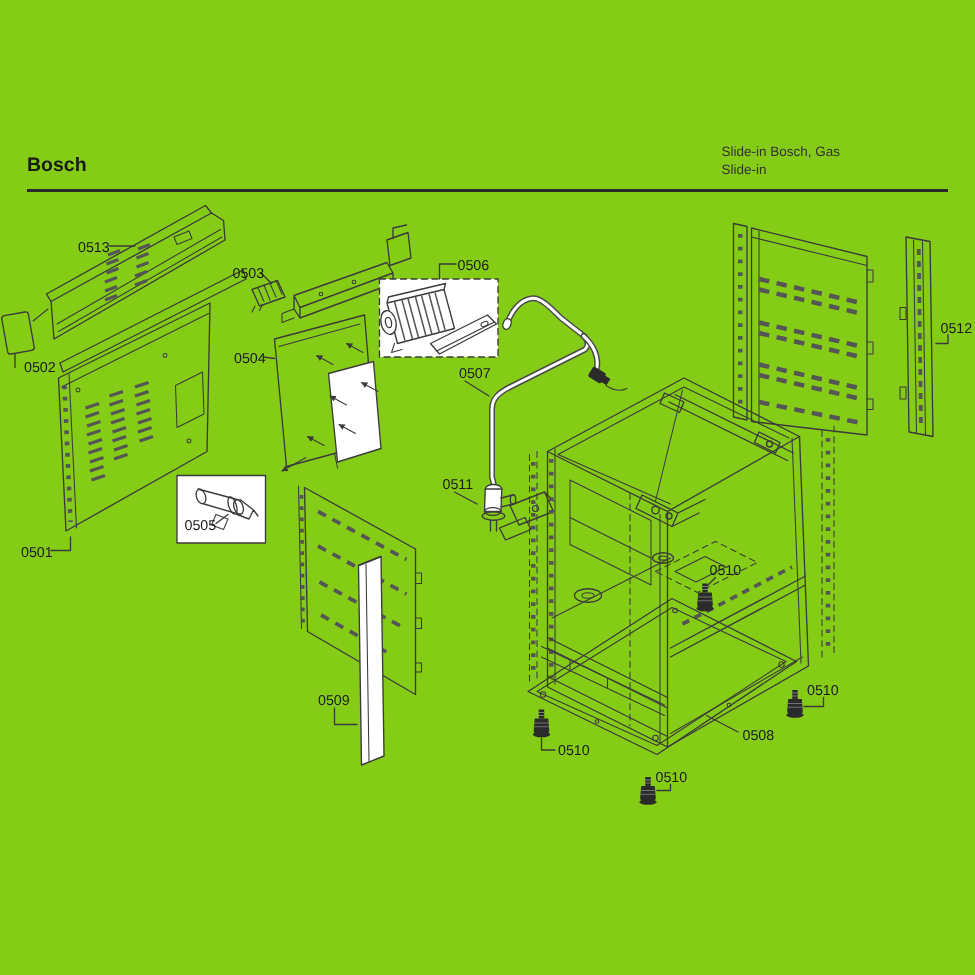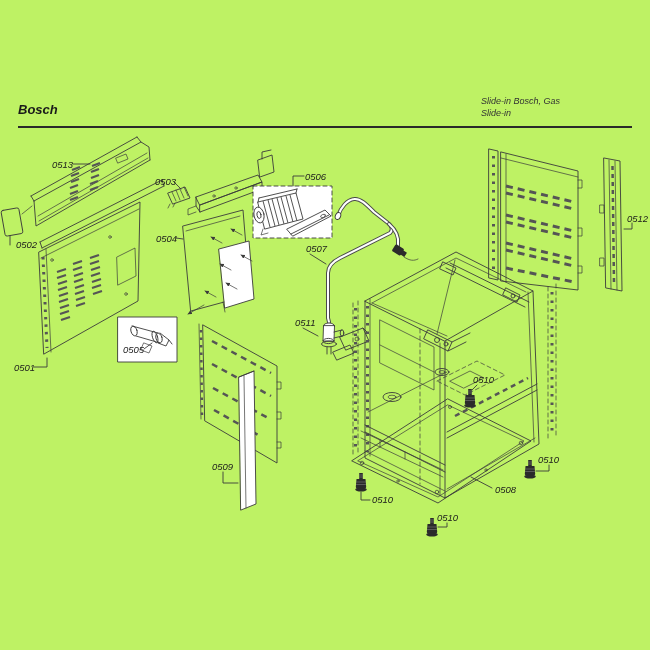--- a/index.html
+++ b/index.html
@@ -1,17 +1,17 @@
 <!DOCTYPE html>
 <html><head>
 <meta charset="utf-8">
 <style>
   html,body{margin:0;padding:0;background:#fff;}
-  .page{position:relative;width:650px;height:650px;background:#bef264;overflow:hidden;
-        font-family:"Liberation Sans",sans-serif;font-style:italic;}
+  .page{position:relative;width:650px;height:650px;background:#84cc16;overflow:hidden;
+        font-family:"Liberation Sans",sans-serif;}
   .brand{position:absolute;left:18px;top:102px;font-size:13px;font-weight:bold;color:#1a1a1a;}
   .prod{position:absolute;left:481px;top:95px;font-size:9px;line-height:12px;color:#333;}
   .rule{position:absolute;left:18px;top:126px;width:614px;height:2px;background:#2a2a2a;}
   svg{position:absolute;left:0;top:0;}
   svg *{vector-effect:none;}
   .ln{stroke:#3b3b3b;stroke-width:0.9;fill:none;stroke-linejoin:round;stroke-linecap:round;}
   .thin{stroke-width:0.7;}
   .dash{stroke-dasharray:4,3;}
   .slots{stroke:#555;fill:none;stroke-linecap:butt;}
   .dark{fill:#2b2b2b;stroke:none;}

